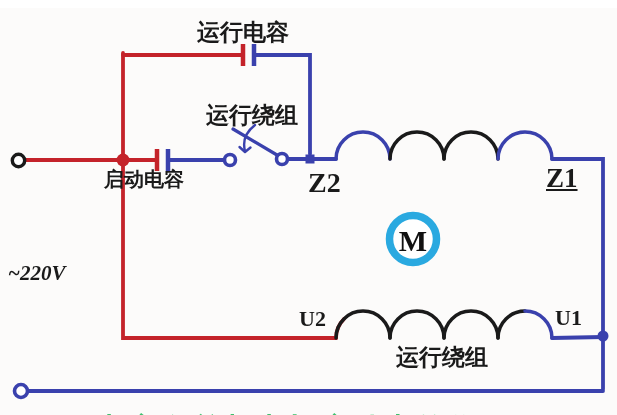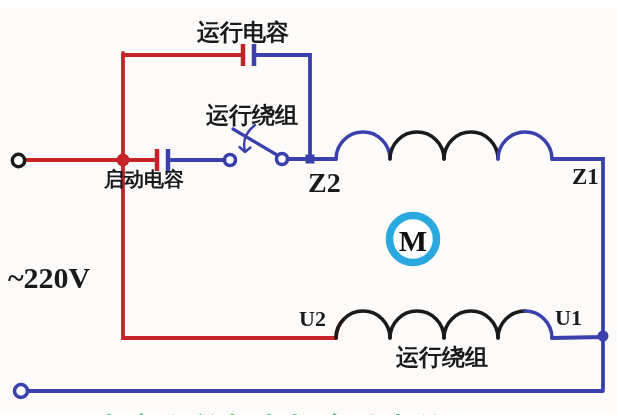--- a/index.html
+++ b/index.html
@@ -111,25 +111,25 @@
 
   <div class="lbl cn" style="left:197px; top:13px; font-size:23px;">运行电容</div>
 
   <div class="lbl cn" style="left:206px; top:96px; font-size:23px;">运行绕组</div>
 
   <div class="lbl cn" style="left:104px; top:161px; font-size:20px;">启动电容</div>
 
   <div class="lbl serif" style="left:308px; top:161px; font-size:28px;">Z2</div>
 
 
-  <div class="lbl serif" style="left:572px; top:157px; font-size:23px;">Z1</div>
+  <div class="lbl serif" style="left:546px; top:157px; font-size:27px;text-decoration:underline;">Z1</div>
 
   <div class="motor-letter">M</div>
 
-  <div class="lbl serif" style="left:8px; top:255px; font-size:30px;">~220V</div>
+  <div class="lbl serif" style="left:8px; top:255px; font-size:21px;font-style:italic;">~220V</div>
 
   <div class="lbl serif" style="left:299px; top:300px; font-size:22px;">U2</div>
 
   <div class="lbl cn" style="left:396px; top:338px; font-size:23px;">运行绕组</div>
 
   <div class="lbl serif" style="left:555px; top:299px; font-size:22px;">U1</div>
 
   <div class="caption">电容在单相电机启动中的作用</div>
 </div>
 

